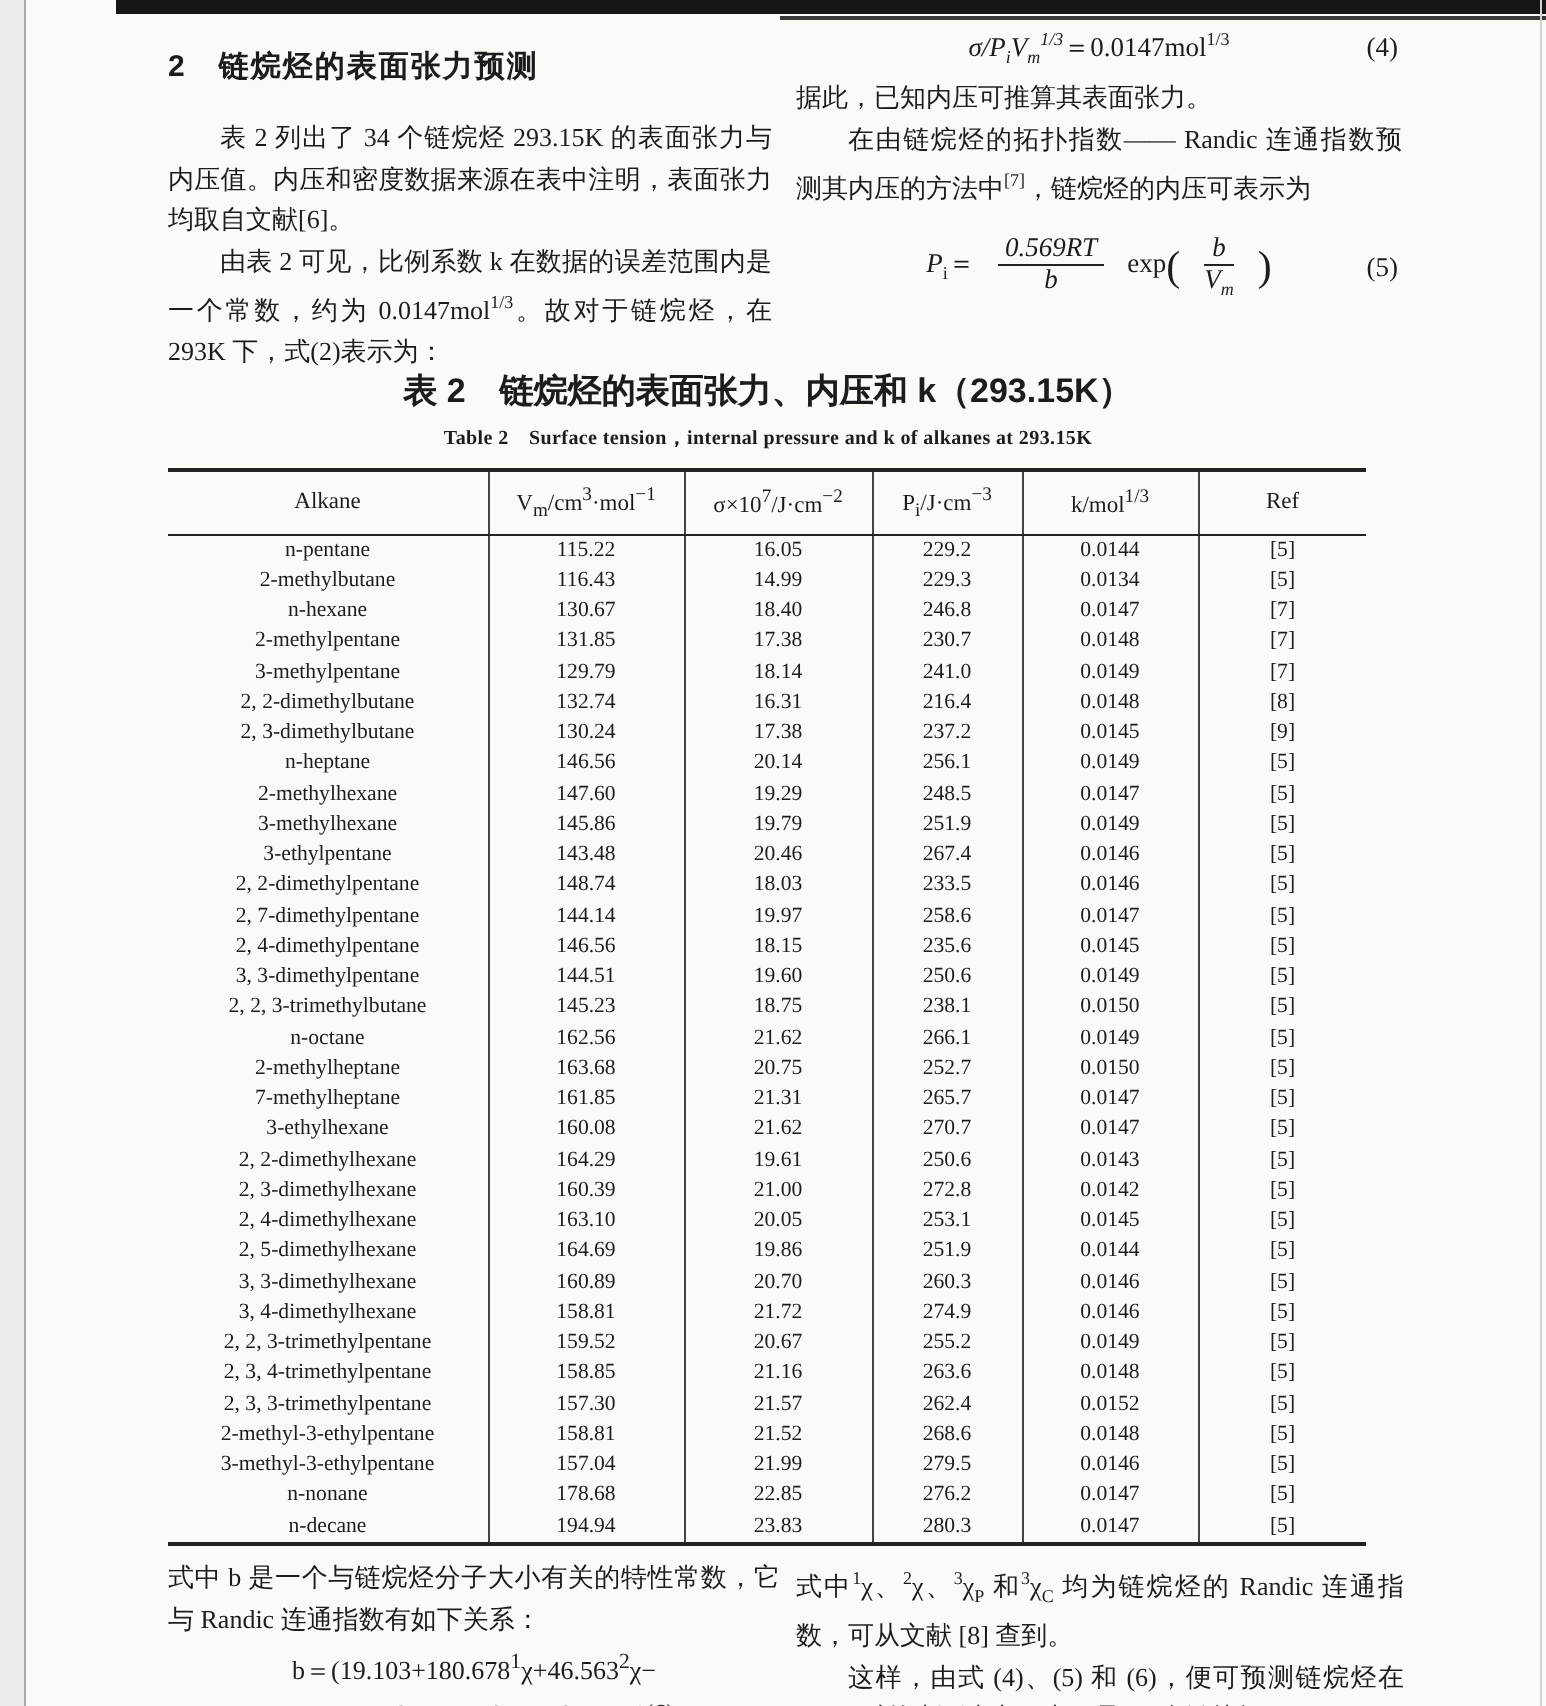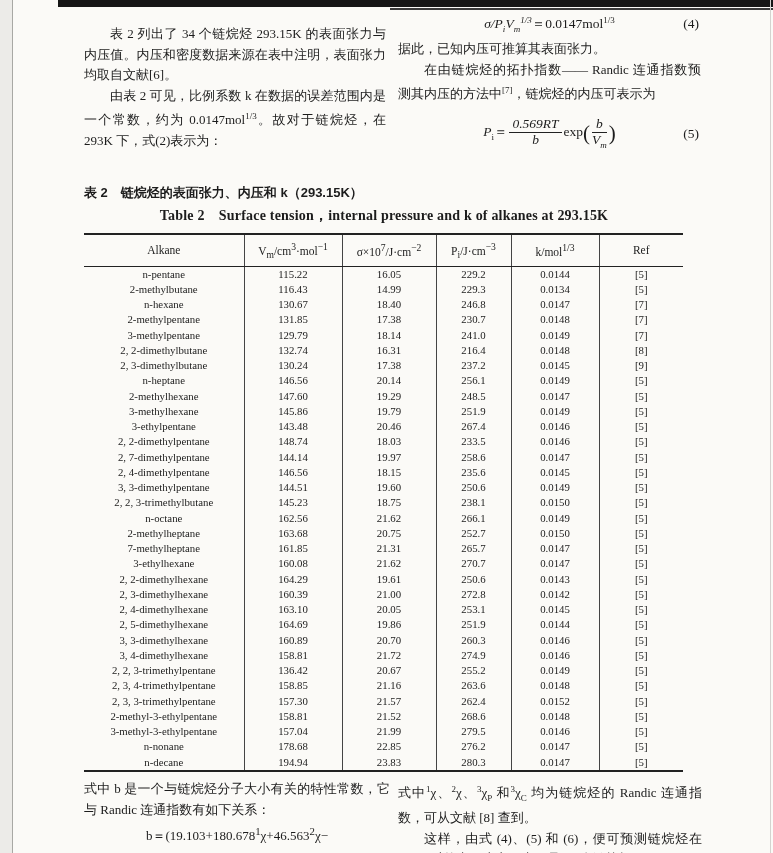--- a/index.html
+++ b/index.html
@@ -24,48 +24,49 @@
 
   .heading{font-family:"Liberation Sans","DejaVu Sans",sans-serif;font-weight:bold;font-size:15px;letter-spacing:1px;margin:0 0 16px 0;}
   p.cn{font-size:13px;line-height:20.5px;text-align:justify;margin:0;}
   p.cn.indent{text-indent:2em;}
 
   
   .eq{display:flex;align-items:center;justify-content:center;position:relative;font-size:13.5px;margin:6px 0;}
   .eq .eq-no{position:absolute;right:2px;}
   .eq i, .vi{font-style:italic;}
   .eq sup,.eq sub, p sup, p sub{font-size:9px;}
-  .frac{display:inline-block;text-align:center;vertical-align:-8px;line-height:1.1;margin:0 2px;}
+  .frac{display:inline-block;text-align:center;vertical-align:-8px;line-height:1.1;margin:0 12px;}
   .frac .top{display:block;border-bottom:1px solid #222;padding:0 3px;}
   .frac .bot{display:block;}
   .bigp{font-size:21px;vertical-align:-4px;line-height:0;}
   .eq6line{font-size:13px;line-height:22px;display:flex;justify-content:center;}
   .eq6line .lead2{padding-left:2.5em;}
 
   
-  .cap-zh{font-family:"Liberation Sans","DejaVu Sans",sans-serif;font-weight:bold;font-size:13px;text-align:left;margin:0 0 5px 0;}
-  .cap-en{font-weight:bold;font-size:14px;text-align:center;margin:0 0 8px 0;letter-spacing:.2px;}
+  .cap-zh{font-family:"Liberation Sans","DejaVu Sans",sans-serif;font-weight:bold;font-size:17px;text-align:center;margin:0 0 5px 0;}
+  .cap-en{font-weight:bold;font-size:10px;text-align:center;margin:0 0 8px 0;letter-spacing:.2px;}
   table{border-collapse:collapse;width:599px;table-layout:fixed;}
   thead tr{height:32px;}
   th{font-weight:normal;font-size:11.5px;border-top:2px solid #222;border-bottom:1.5px solid #222;margin-top:33px;}
   th,td{text-align:center;padding:0;}
   th:not(:last-child),td:not(:last-child){border-right:1px solid #444;}
   tbody td{font-size:10.8px;height:15.25px;line-height:15.25px;white-space:nowrap;}
   tbody tr:last-child td{border-bottom:2px solid #222;}
   col.c0{width:160px}col.c1{width:98px}col.c2{width:94px}col.c3{width:75px}col.c4{width:88px}col.c5{width:84px}
 </style>
 </head>
 <body>
 
 <div class="scan-bar-top"></div>
 <div class="scan-bar-top2"></div>
 <div class="scan-edge-left"></div>
 <div class="scan-edge-right"></div>
 
 <div id="top-left" class="abs">
+  <h2 class="heading">2　链烷烃的表面张力预测</h2>
   <p class="cn indent">表 2 列出了 34 个链烷烃 293.15K 的表面张力与内压值。内压和密度数据来源在表中注明，表面张力均取自文献[6]。</p>
   <p class="cn indent">由表 2 可见，比例系数 k 在数据的误差范围内是一个常数，约为 0.0147mol<sup>1/3</sup>。故对于链烷烃，在 293K 下，式(2)表示为：</p>
 </div>
 
 <div id="top-right" class="abs">
   <div class="eq">
     <span><i>σ/P<sub>i</sub>V<sub>m</sub><sup>1/3</sup></i><span>＝0.0147mol<sup>1/3</sup></span></span>
     <span class="eq-no">(4)</span>
   </div>
   <p class="cn">据此，已知内压可推算其表面张力。</p>
@@ -304,21 +305,21 @@
         <tr>
           <td>3, 4-dimethylhexane</td>
           <td>158.81</td>
           <td>21.72</td>
           <td>274.9</td>
           <td>0.0146</td>
           <td>[5]</td>
         </tr>
         <tr>
           <td>2, 2, 3-trimethylpentane</td>
-          <td>136.42</td>
+          <td>159.52</td>
           <td>20.67</td>
           <td>255.2</td>
           <td>0.0149</td>
           <td>[5]</td>
         </tr>
         <tr>
           <td>2, 3, 4-trimethylpentane</td>
           <td>158.85</td>
           <td>21.16</td>
           <td>263.6</td>

